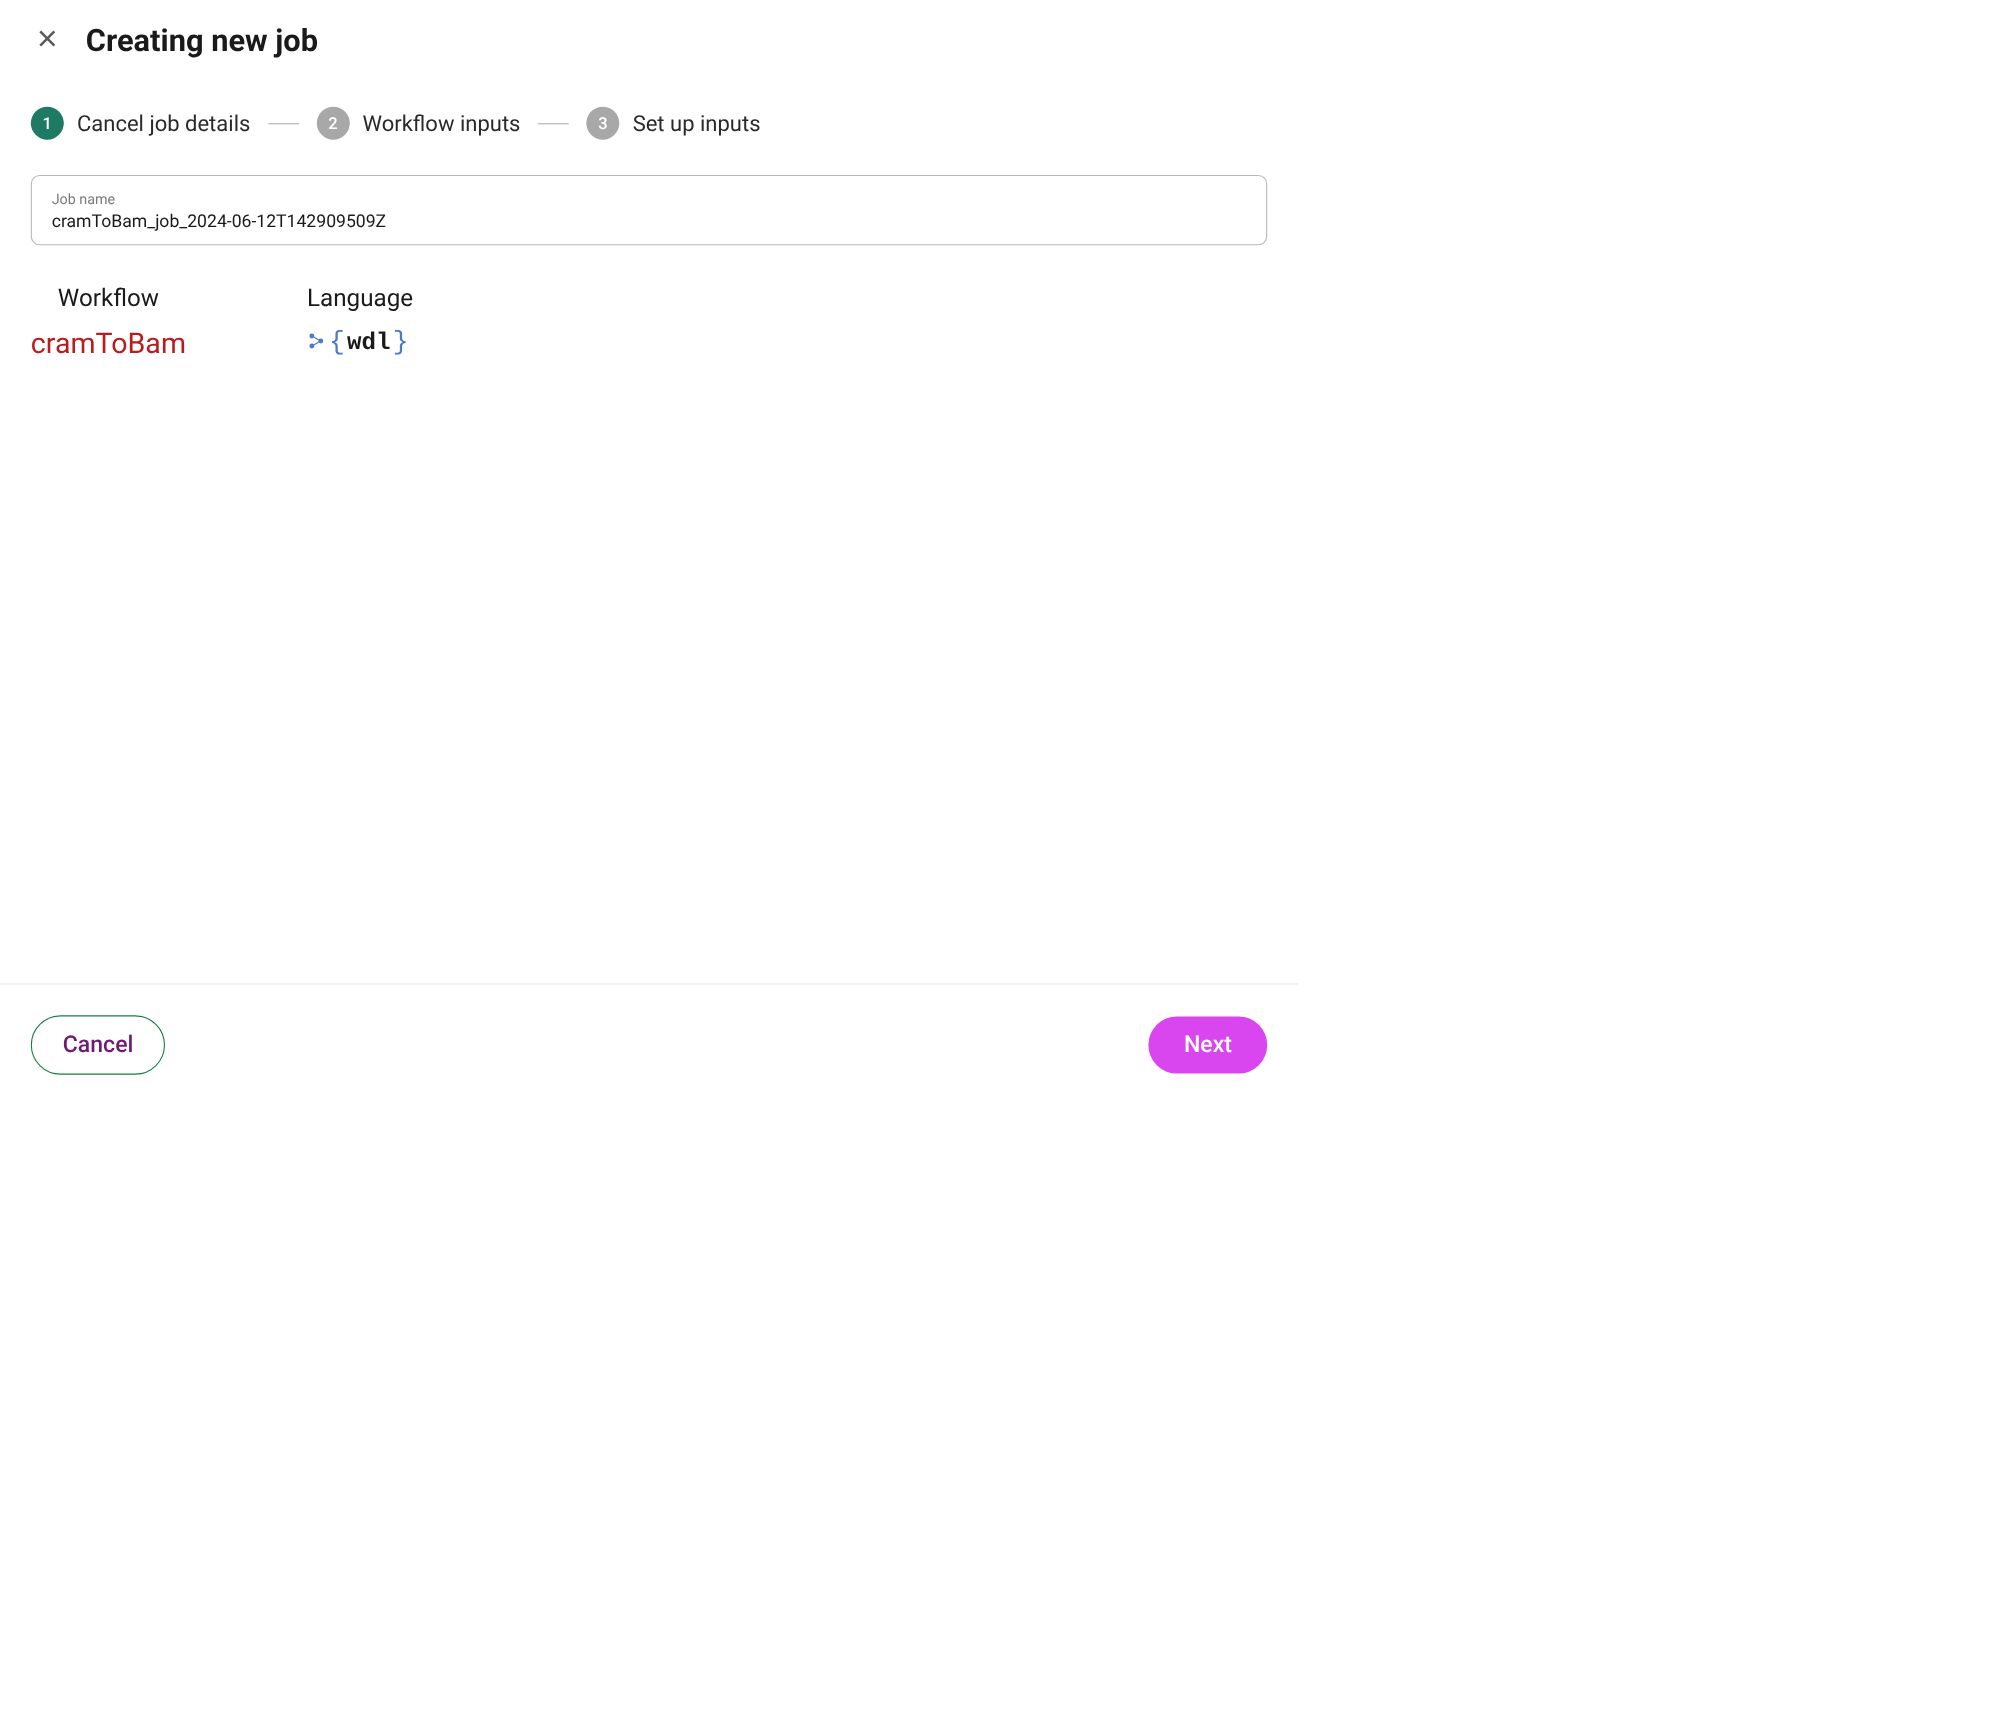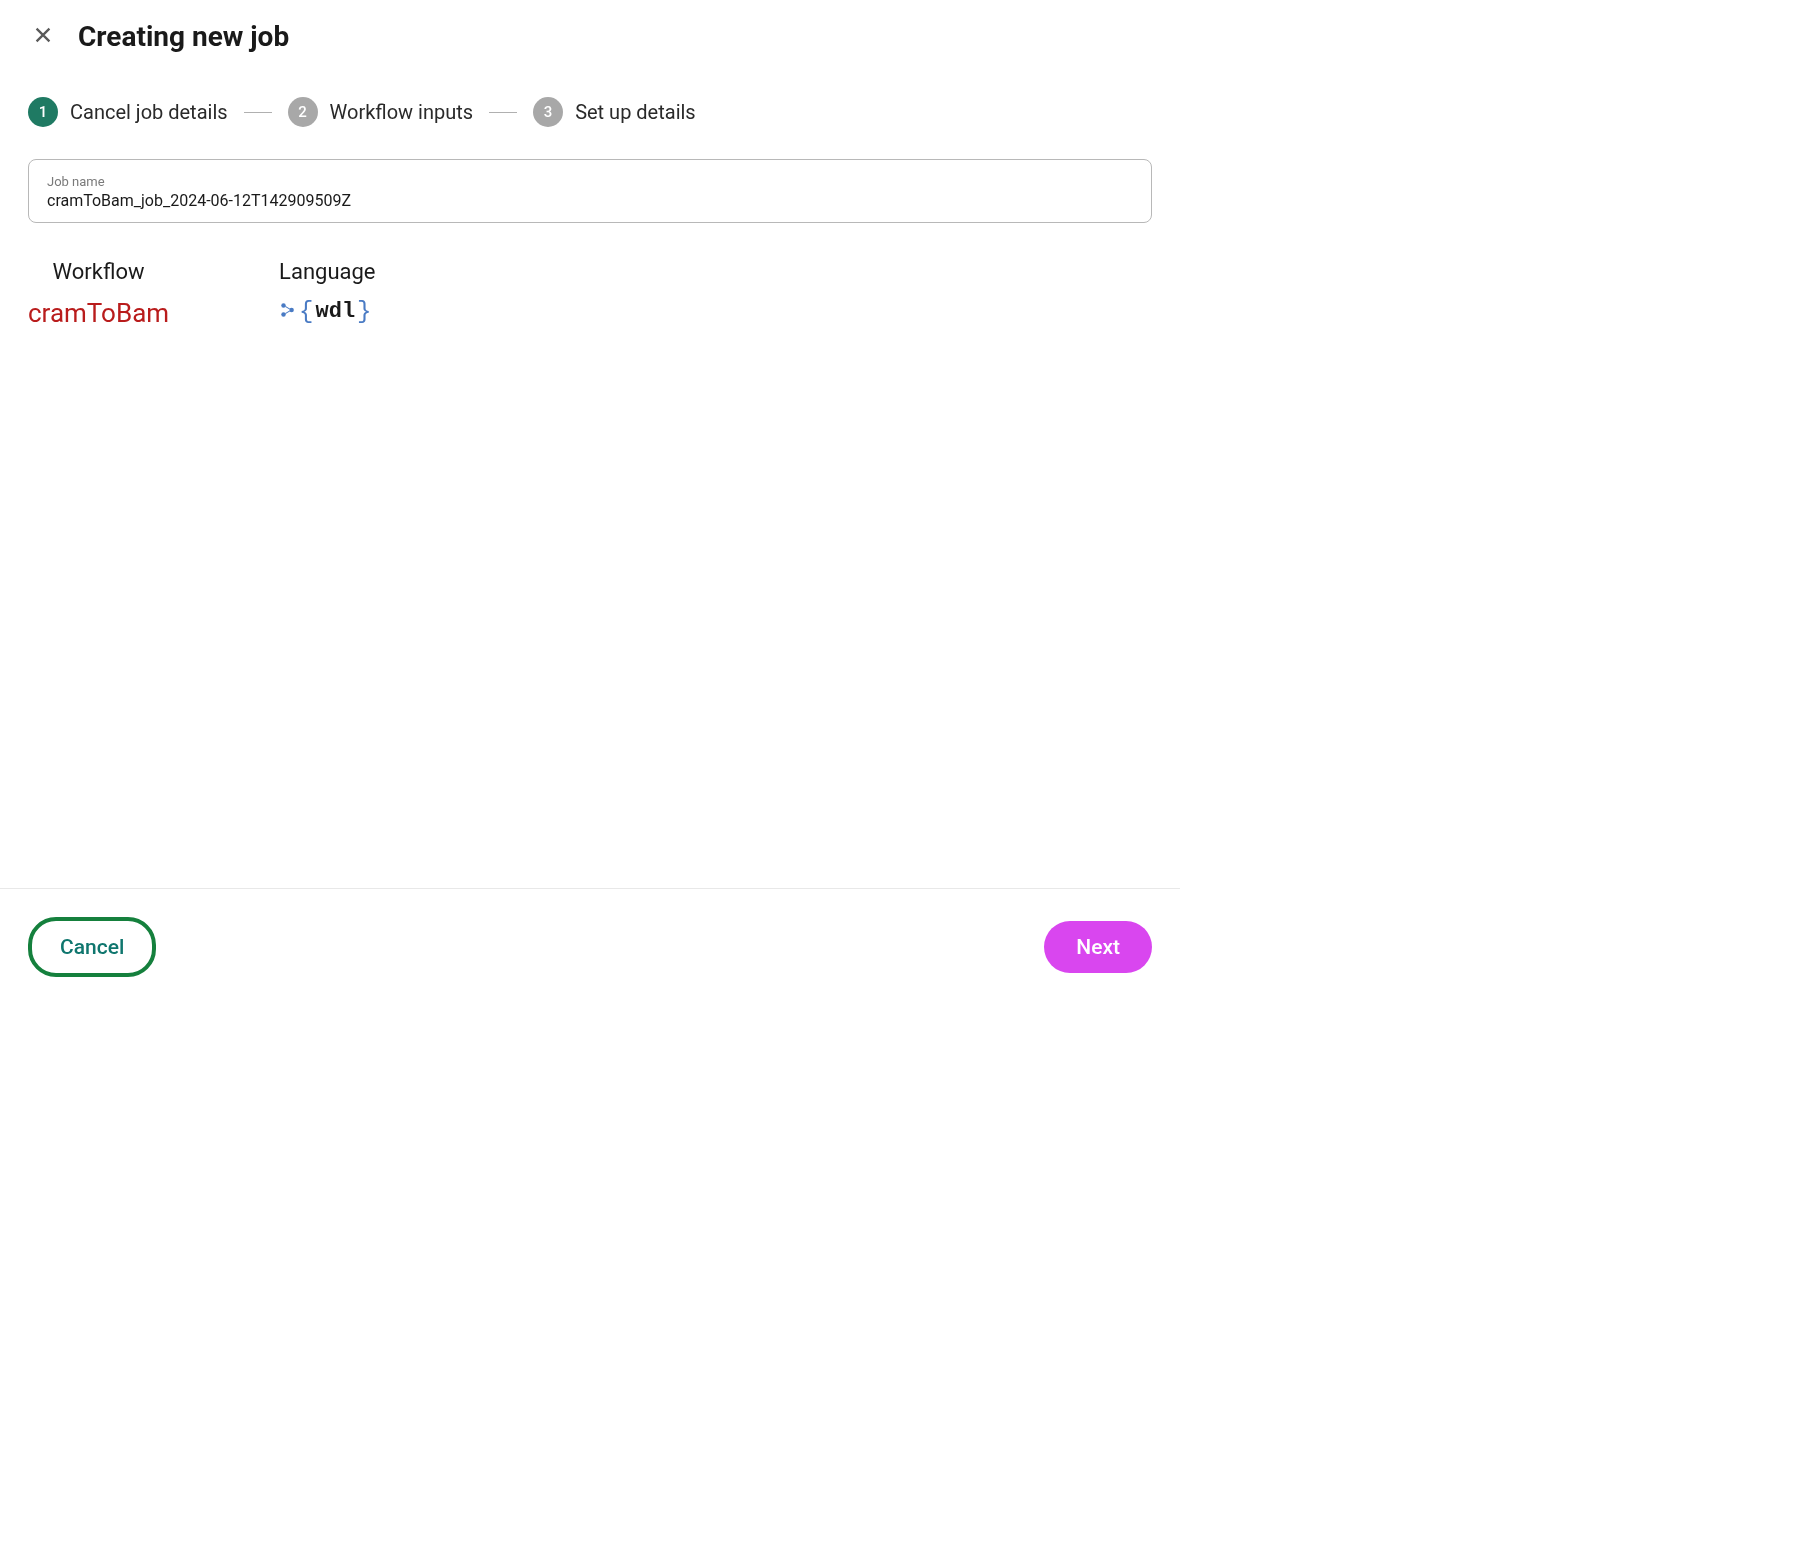--- a/index.html
+++ b/index.html
@@ -158,22 +158,22 @@
     .btn {
       font-size: 21px;
       font-weight: 500;
       padding: 14px 28px;
       border-radius: 28px;
       cursor: pointer;
       font-family: inherit;
     }
     .btn-cancel {
       background: #fff;
-      color: #0f766e;
-      border: 4px solid #15803d;
+      color: #701a75;
+      border: 1px solid #15803d;
       text-align: center;
     }
     .btn-next {
       background: #d946ef;
       color: #fff;
       border: none;
       padding: 14px 32px;
     }
   </style>
 </head>
@@ -196,21 +196,21 @@
     <div class="step-label">Cancel job details</div>
   </div>
   <div class="step-connector"></div>
   <div class="step">
     <div class="step-circle inactive">2</div>
     <div class="step-label">Workflow inputs</div>
   </div>
   <div class="step-connector"></div>
   <div class="step">
     <div class="step-circle inactive">3</div>
-    <div class="step-label">Set up details</div>
+    <div class="step-label">Set up inputs</div>
   </div>
 </div>
 
 <div class="form-area">
   <div class="input-field">
     <div class="input-label">Job name</div>
     <input type="text" class="input-value" value="cramToBam_job_2024-06-12T142909509Z" style="">
   </div>
 </div>
 

